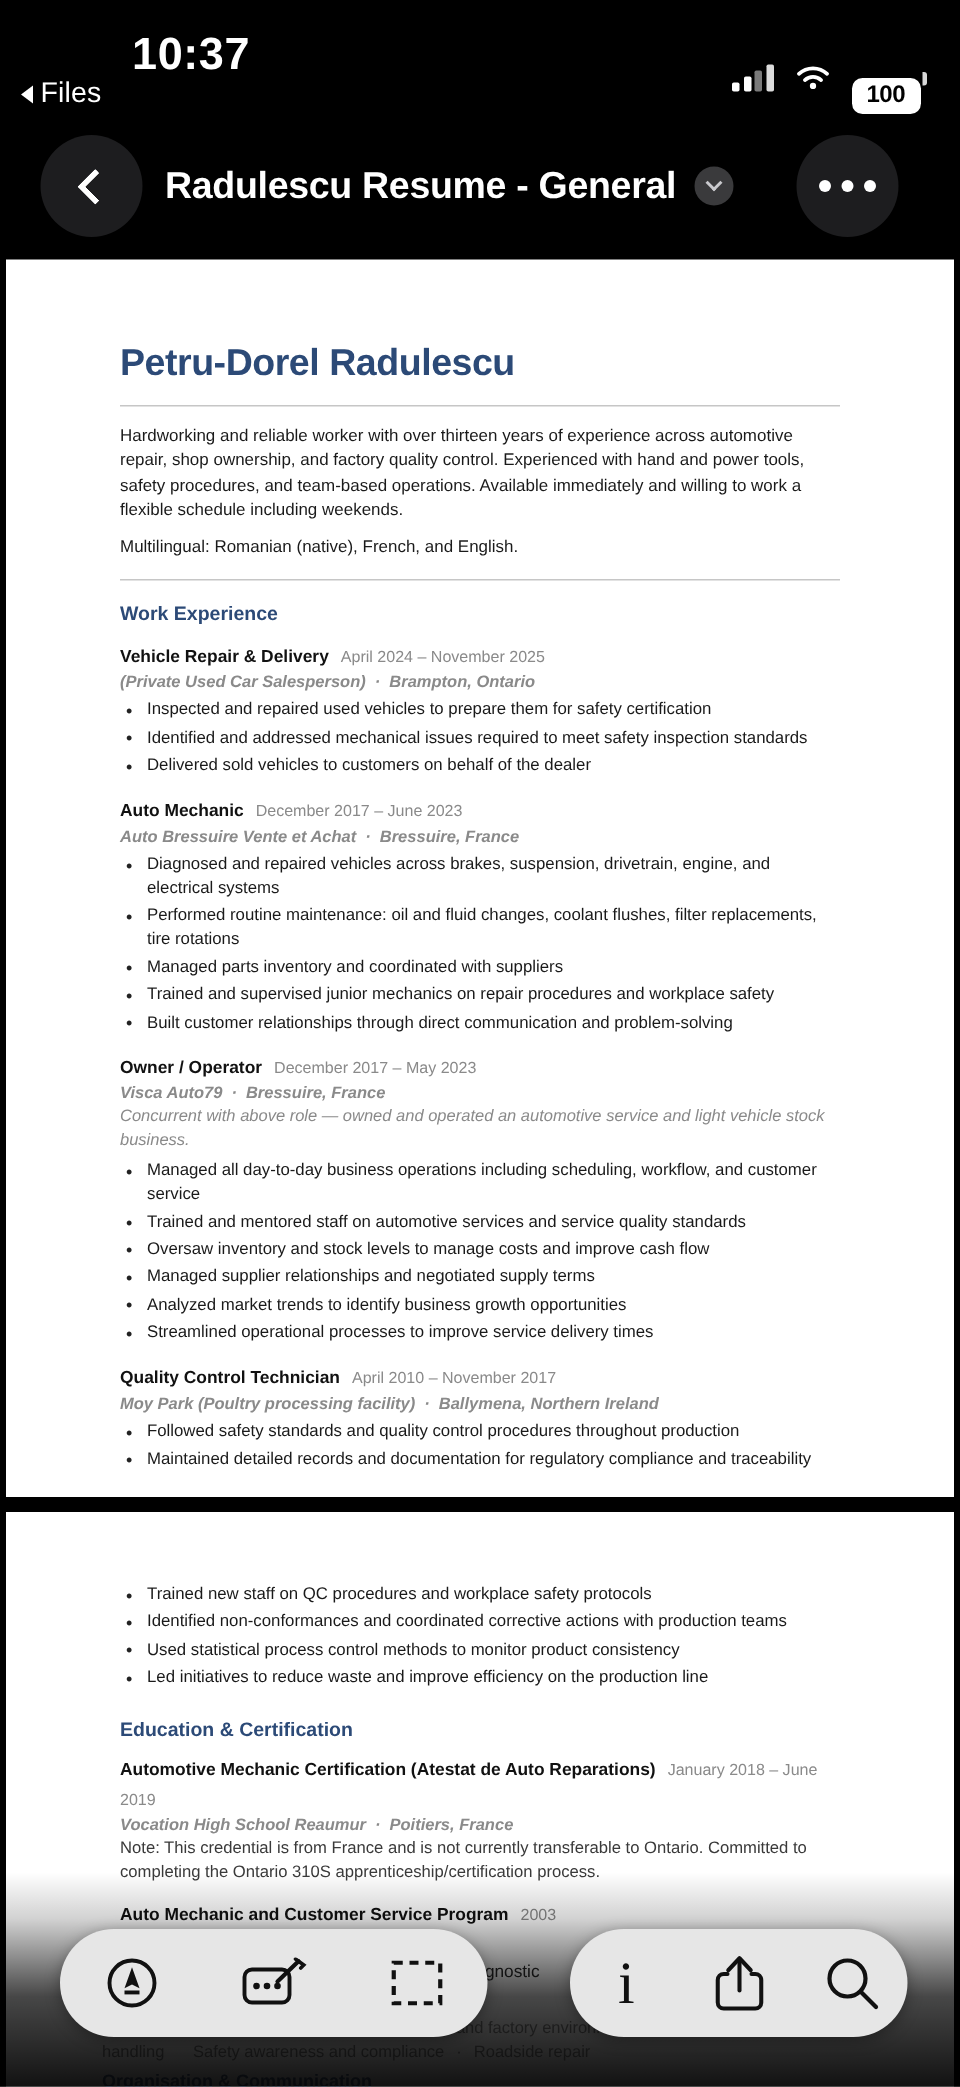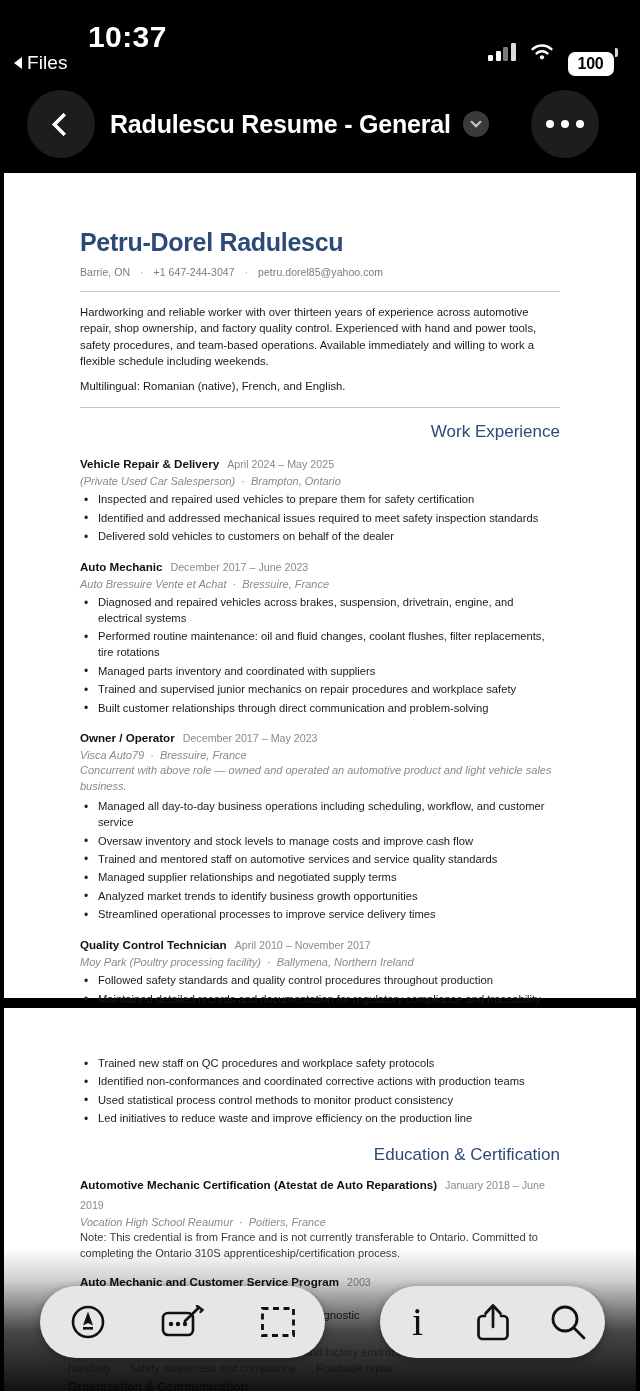--- a/index.html
+++ b/index.html
@@ -107,33 +107,33 @@
   .contact .sep { padding: 0 7px; color:#a5a5a5; }
   .hr {
     border-top: 1px solid #c6c6c6; margin: 13px 0 12px;
   }
   .summary {
     color: #1a1a1a; font-size: 11.3px; line-height: 1.46; letter-spacing: .01px;
   }
   .summary + .summary { margin-top: 8px; }
 
   .sec-head {
-    color: #2c4a77; font-size: 17px; font-weight: 400; margin-top: 14px; margin-bottom: 8px; text-align: right;
+    color: #2c4a77; font-size: 13px; font-weight: 700; margin-top: 14px; margin-bottom: 8px;
   }
   .job { margin-top: 11px; }
   .job:first-of-type { margin-top: 0; }
   .job-line1 { line-height: 1.25; }
   .job-title {
     color: #111; font-size: 11.6px; font-weight: 700;
   }
   .job-dates {
     color: #8a8a8a; font-size: 10.7px; font-weight: 400; margin-left: 8px;
   }
   .job-line2 {
-    color: #8a8a8a; font-size: 11px; font-style: italic; margin-top: 2px;
+    color: #8a8a8a; font-size: 11px; font-style: italic; margin-top: 2px; font-weight: bold;
   }
   .job-line2 .sep { padding: 0 6px; }
   .job-note {
     color: #8a8a8a; font-size: 11px; font-style: italic; margin-top: 2px; line-height: 1.4;
   }
   ul.bullets {
     list-style: none; margin-top: 5px;
   }
   ul.bullets li {
     position: relative; padding-left: 18px; color: #1a1a1a;
@@ -232,37 +232,30 @@
           <span></span>
           <span></span>
           <span></span>
         </span>
     </div>
   </div>
 
   <div class="page page1">
     <div class="pageinner">
       <div class="resume-name">Petru-Dorel Radulescu</div>
-      <div class="contact">
-        <span>Barrie, ON</span>
-        <span class="sep">·</span>
-        <span>+1 647-244-3047</span>
-        <span class="sep">·</span>
-        <span>petru.dorel85@yahoo.com</span>
-      </div>
       <div class="hr"></div>
       <div class="summary">Hardworking and reliable worker with over thirteen years of experience across automotive repair, shop ownership, and factory quality control. Experienced with hand and power tools, safety procedures, and team-based operations. Available immediately and willing to work a flexible schedule including weekends.</div>
       <div class="summary">Multilingual: Romanian (native), French, and English.</div>
       <div class="hr"></div>
 
       <div class="sec-head">Work Experience</div>
 
       <div class="job">
         <div class="job-line1">
-          <span class="job-title">Vehicle Repair &amp; Delivery</span><span class="job-dates">April 2024 – May 2025</span>
+          <span class="job-title">Vehicle Repair &amp; Delivery</span><span class="job-dates">April 2024 – November 2025</span>
         </div>
         <div class="job-line2">
           <span>(Private Used Car Salesperson)</span><span class="sep">·</span><span>Brampton, Ontario</span>
         </div>
         <ul class="bullets">
           <li>Inspected and repaired used vehicles to prepare them for safety certification</li>
           <li>Identified and addressed mechanical issues required to meet safety inspection standards</li>
           <li>Delivered sold vehicles to customers on behalf of the dealer</li>
         </ul>
       </div>
@@ -283,25 +276,25 @@
         </ul>
       </div>
 
       <div class="job">
         <div class="job-line1">
           <span class="job-title">Owner / Operator</span><span class="job-dates">December 2017 – May 2023</span>
         </div>
         <div class="job-line2">
           <span>Visca Auto79</span><span class="sep">·</span><span>Bressuire, France</span>
         </div>
-        <div class="job-note">Concurrent with above role — owned and operated an automotive product and light vehicle sales business.</div>
+        <div class="job-note">Concurrent with above role — owned and operated an automotive service and light vehicle stock business.</div>
         <ul class="bullets">
           <li>Managed all day-to-day business operations including scheduling, workflow, and customer service</li>
+          <li>Trained and mentored staff on automotive services and service quality standards</li>
           <li>Oversaw inventory and stock levels to manage costs and improve cash flow</li>
-          <li>Trained and mentored staff on automotive services and service quality standards</li>
           <li>Managed supplier relationships and negotiated supply terms</li>
           <li>Analyzed market trends to identify business growth opportunities</li>
           <li>Streamlined operational processes to improve service delivery times</li>
         </ul>
       </div>
 
       <div class="job">
         <div class="job-line1">
           <span class="job-title">Quality Control Technician</span><span class="job-dates">April 2010 – November 2017</span>
         </div>

